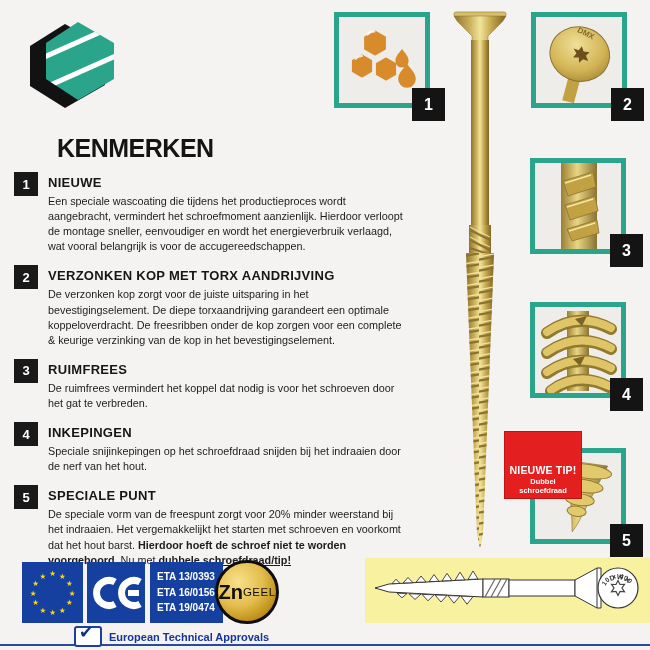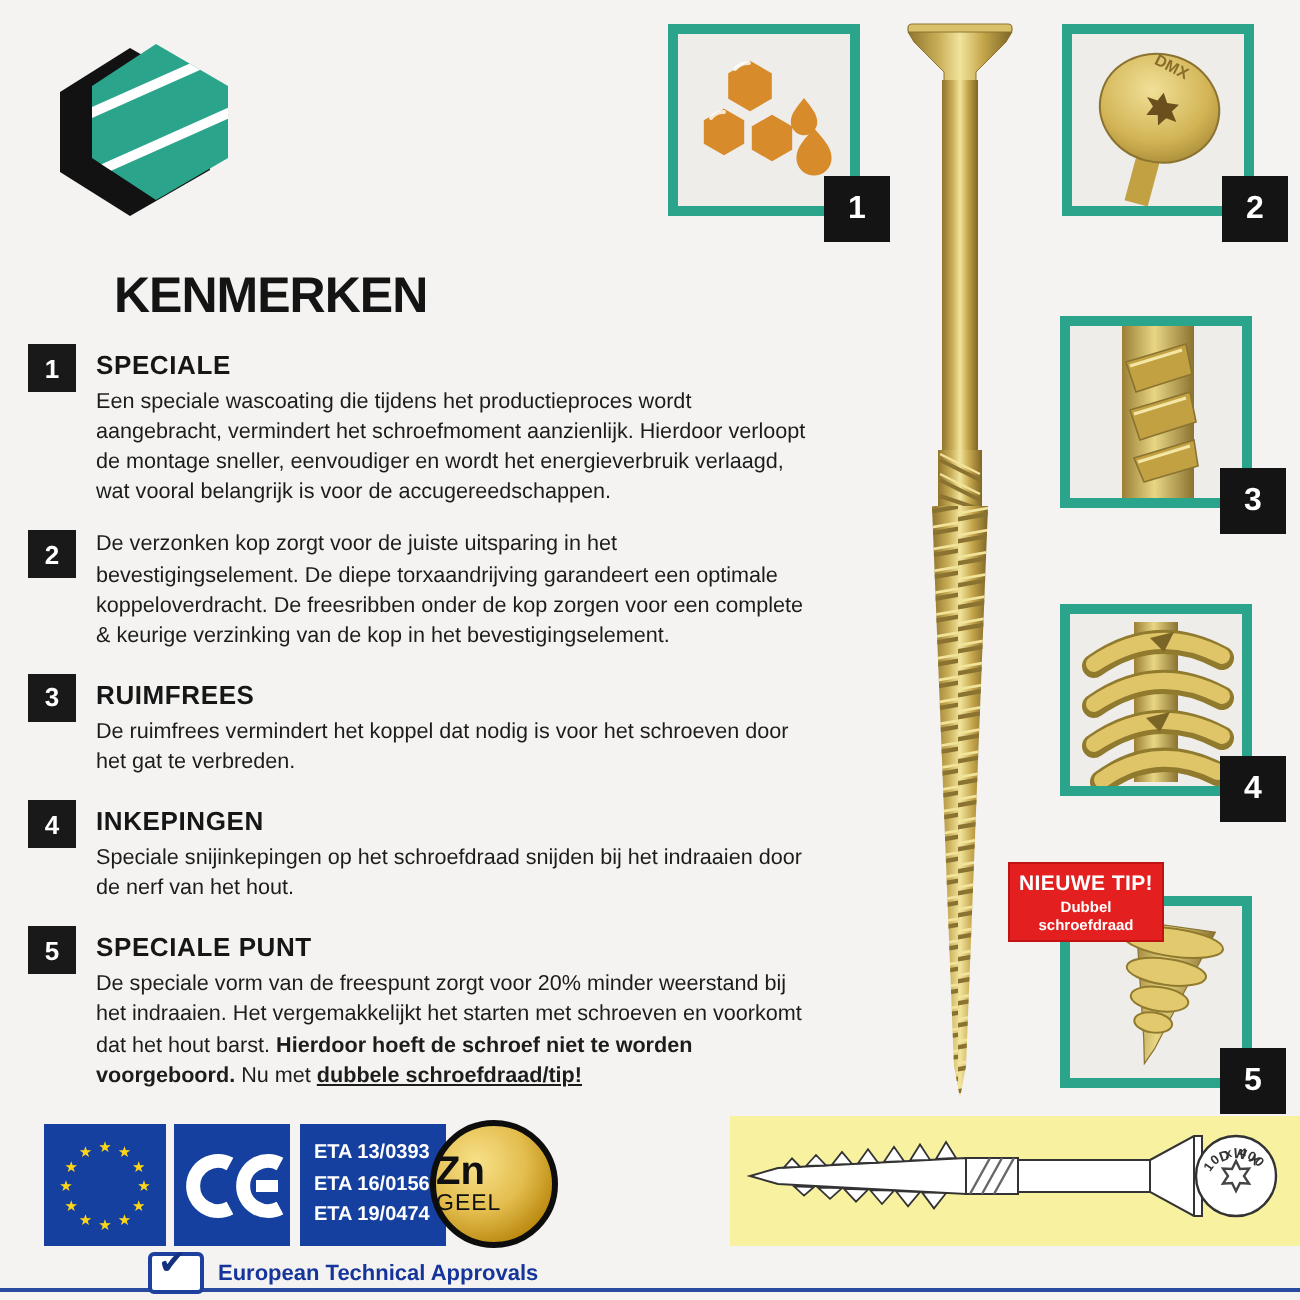--- a/index.html
+++ b/index.html
@@ -42,39 +42,39 @@
   #box2{left:531px;top:12px;}   #co2{left:611px;top:88px;}
   #box3{left:530px;top:158px;}  #co3{left:610px;top:234px;}
   #box4{left:530px;top:302px;}  #co4{left:610px;top:378px;}
   #box5{left:530px;top:448px;}  #co5{left:610px;top:524px;}
   
   .tip-flag{
     position:absolute;left:504px;top:431px;width:78px;box-sizing:border-box;
     background:#e41f1f;border:1px solid #c01414;color:#fff;text-align:center;
     padding:4px 2px 3px;z-index:5;
   }
-  .tip-flag .t1{font-size:10.5px;font-weight:800;letter-spacing:.2px;}
+  .tip-flag .t1{font-size:10.5px;font-weight:800;letter-spacing:.2px;margin-top:28px;}
   .tip-flag .t2{font-size:7.5px;font-weight:700;margin-top:1px;text-align:center;}
   
   .screw-big{position:absolute;left:443px;top:8px;width:74px;height:545px;}
   
   .draw-box{
     position:absolute;left:365px;top:558px;width:285px;height:65px;
     background:#f8f2a0;
   }
   
   .badge{position:absolute;top:562px;height:61px;background:#15409f;}
   #eu-flag{left:22px;width:61px;}
   #ce-badge{left:87px;width:58px;}
   #eta-badge{left:150px;width:73px;box-sizing:border-box;padding:7px 0 0 7px;}
   .eta-line{color:#fff;font-size:10px;font-weight:700;line-height:15.5px;white-space:nowrap;}
   #zn-badge{
     position:absolute;left:215px;top:560px;width:58px;height:58px;border-radius:50%;
     background:radial-gradient(circle at 35% 32%,#f8e18a 0%,#e3bd4e 45%,#b8860b 80%,#8f6a10 100%);
-    border:3px solid #0d0d0d;display:flex;flex-direction:column;align-items:flex-start;justify-content:center;
+    border:3px solid #0d0d0d;display:flex;flex-direction:row;align-items:center;justify-content:center;
   }
   #zn-badge .zn{font-size:20px;font-weight:800;color:#101010;line-height:20px;}
   #zn-badge .geel{font-size:11.5px;font-weight:400;color:#101010;letter-spacing:.5px;line-height:12px;}
   
   .approvals{position:absolute;left:74px;top:626px;display:flex;align-items:center;z-index:4;}
   .checkbox{
     width:24px;height:17px;background:#fff;border:2px solid #1d3f9e;border-radius:3px;
     position:relative;
   }
   .checkbox::before{
@@ -102,27 +102,28 @@
     </g>
   </g>
 </svg>
 
 <div class="h-title">KENMERKEN</div>
 
 <div class="features">
   <div class="feature">
     <div class="fnum">1</div>
     <div class="fcontent">
-      <div class="ftitle">SPECIALE</div>
+      <div class="ftitle">NIEUWE</div>
       <div class="fbody">Een speciale wascoating die tijdens het productieproces wordt aangebracht, vermindert het schroefmoment aanzienlijk. Hierdoor verloopt de montage sneller, eenvoudiger en wordt het energieverbruik verlaagd, wat vooral belangrijk is voor de accugereedschappen.</div>
     </div>
   </div>
   <div class="feature">
     <div class="fnum">2</div>
     <div class="fcontent">
+      <div class="ftitle">VERZONKEN KOP MET TORX AANDRIJVING</div>
       <div class="fbody">De verzonken kop zorgt voor de juiste uitsparing in het bevestigingselement. De diepe torxaandrijving garandeert een optimale koppeloverdracht. De freesribben onder de kop zorgen voor een complete &amp; keurige verzinking van de kop in het bevestigingselement.</div>
     </div>
   </div>
   <div class="feature">
     <div class="fnum">3</div>
     <div class="fcontent">
       <div class="ftitle">RUIMFREES</div>
       <div class="fbody">De ruimfrees vermindert het koppel dat nodig is voor het schroeven door het gat te verbreden.</div>
     </div>
   </div>

